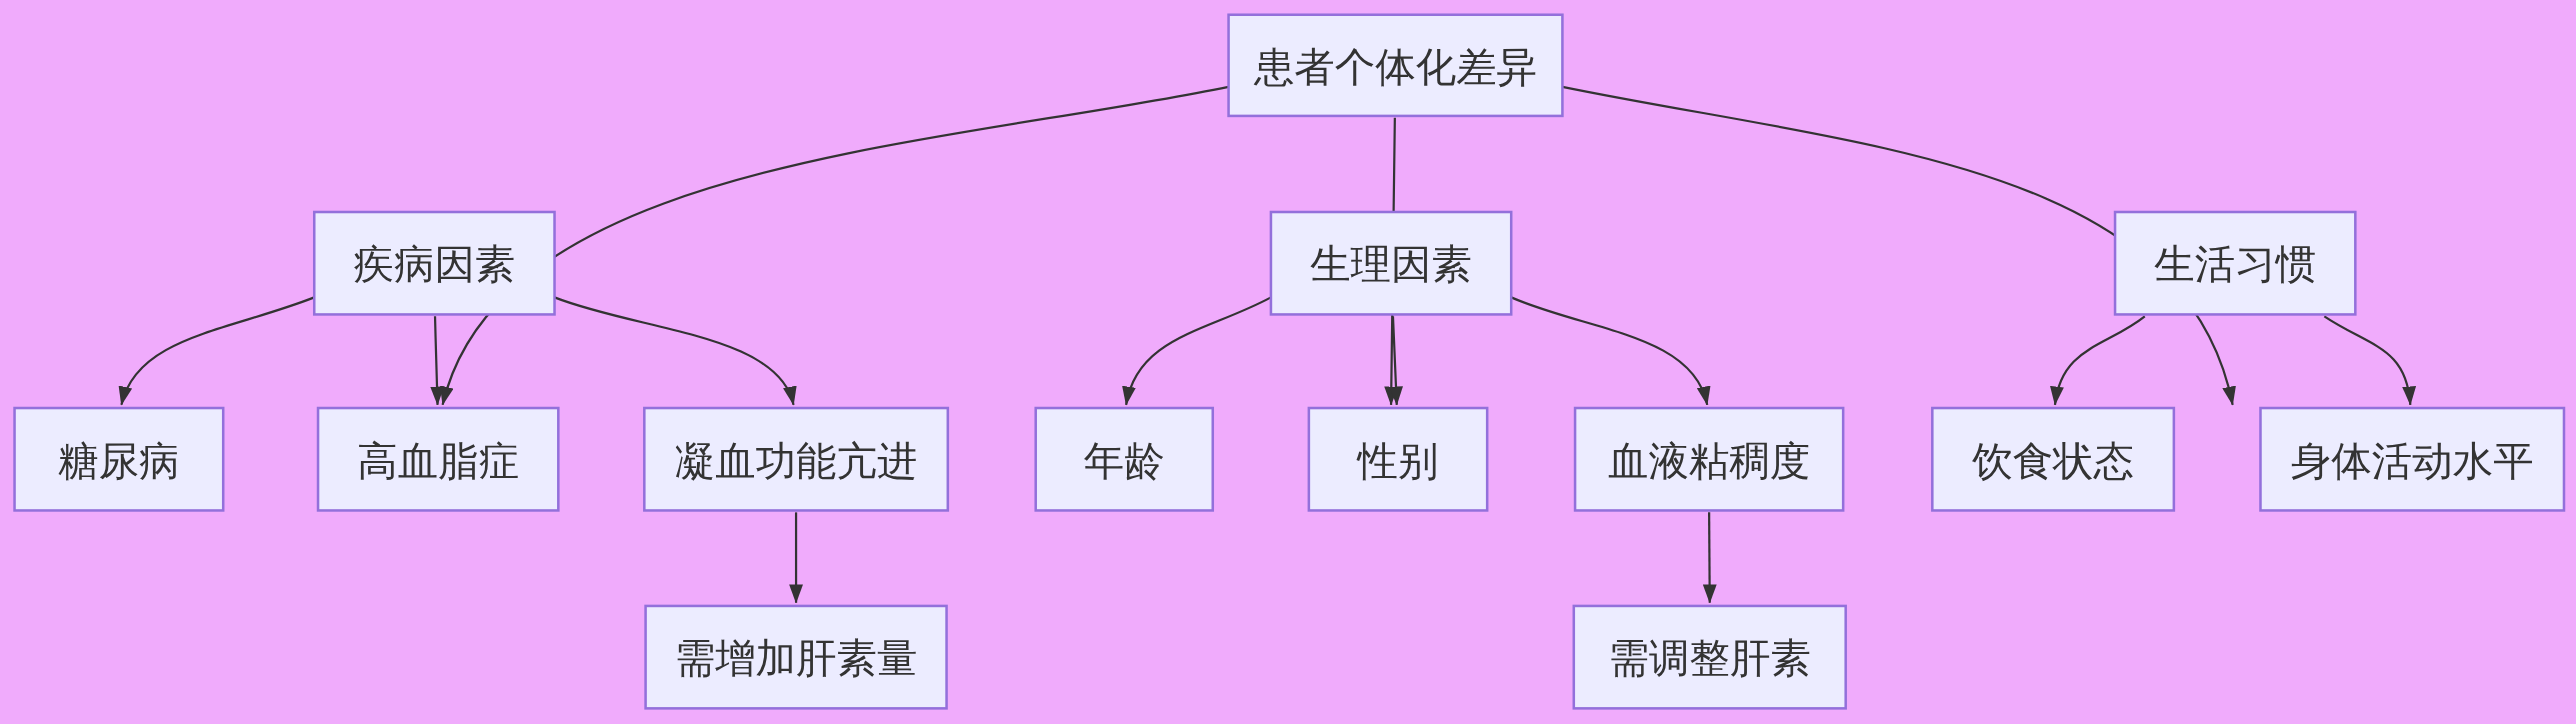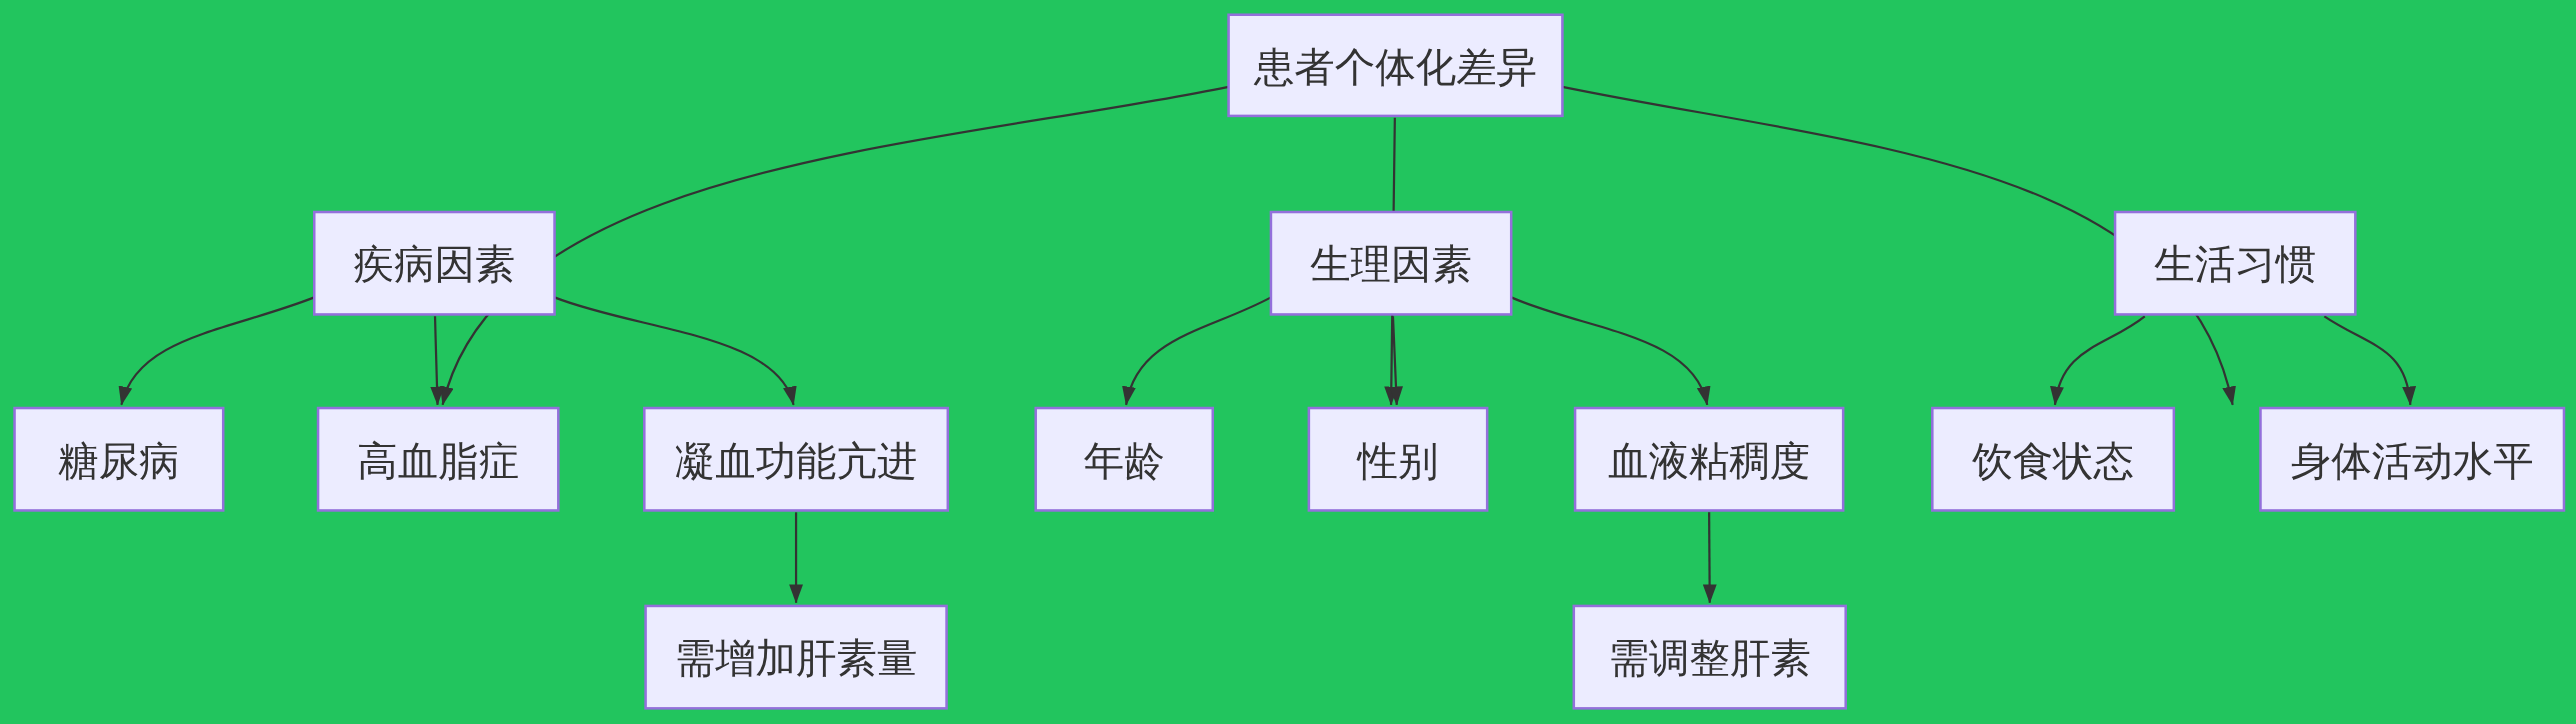--- a/index.html
+++ b/index.html
@@ -7,21 +7,21 @@
     padding: 0;
     background: #ffffff;
     width: 2576px;
     height: 725px;
     overflow: hidden;
   }
   .canvas {
     position: relative;
     width: 2576px;
     height: 725px;
-    background: #22c55e;
+    background: #f0abfc;
   }
   svg { display: block; }
   .node-box {
     fill: #ECECFF;
     stroke: #9370DB;
     stroke-width: 4;
   }
   .node-label {
     font-family: "Liberation Sans", "DejaVu Sans", sans-serif;
     font-size: 64px;

